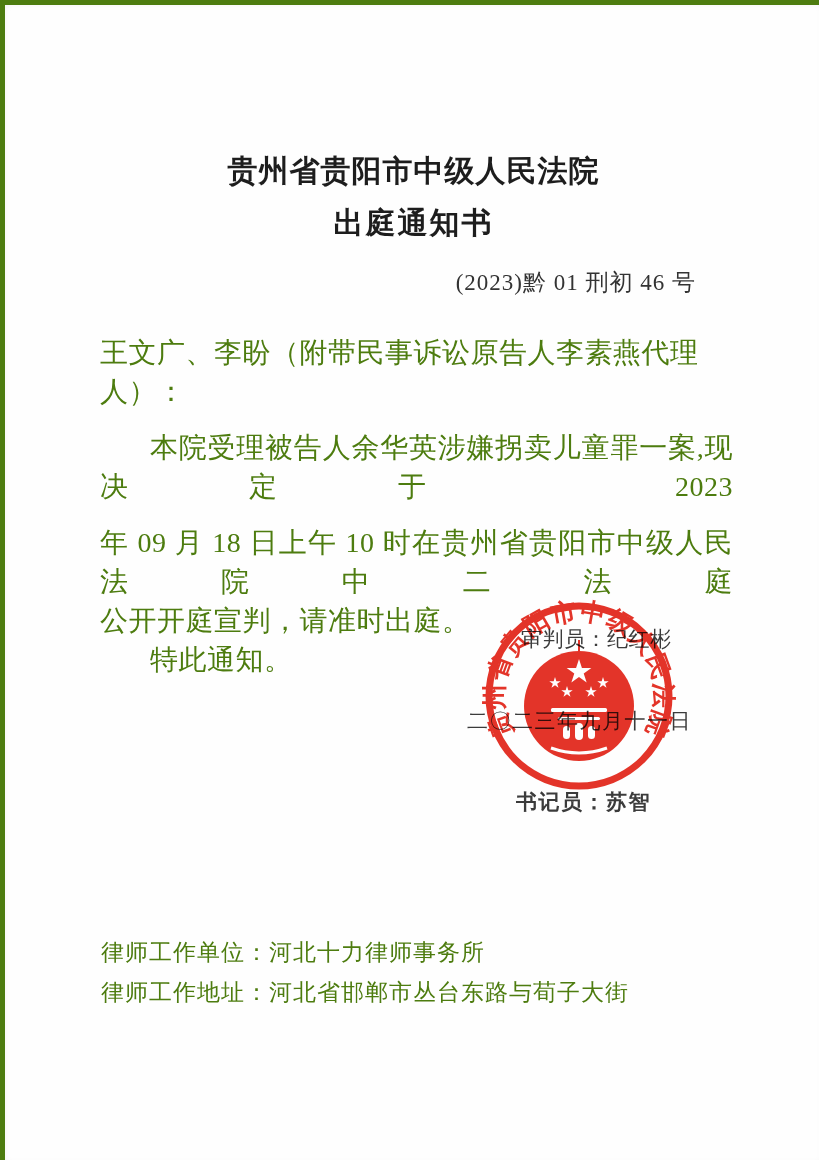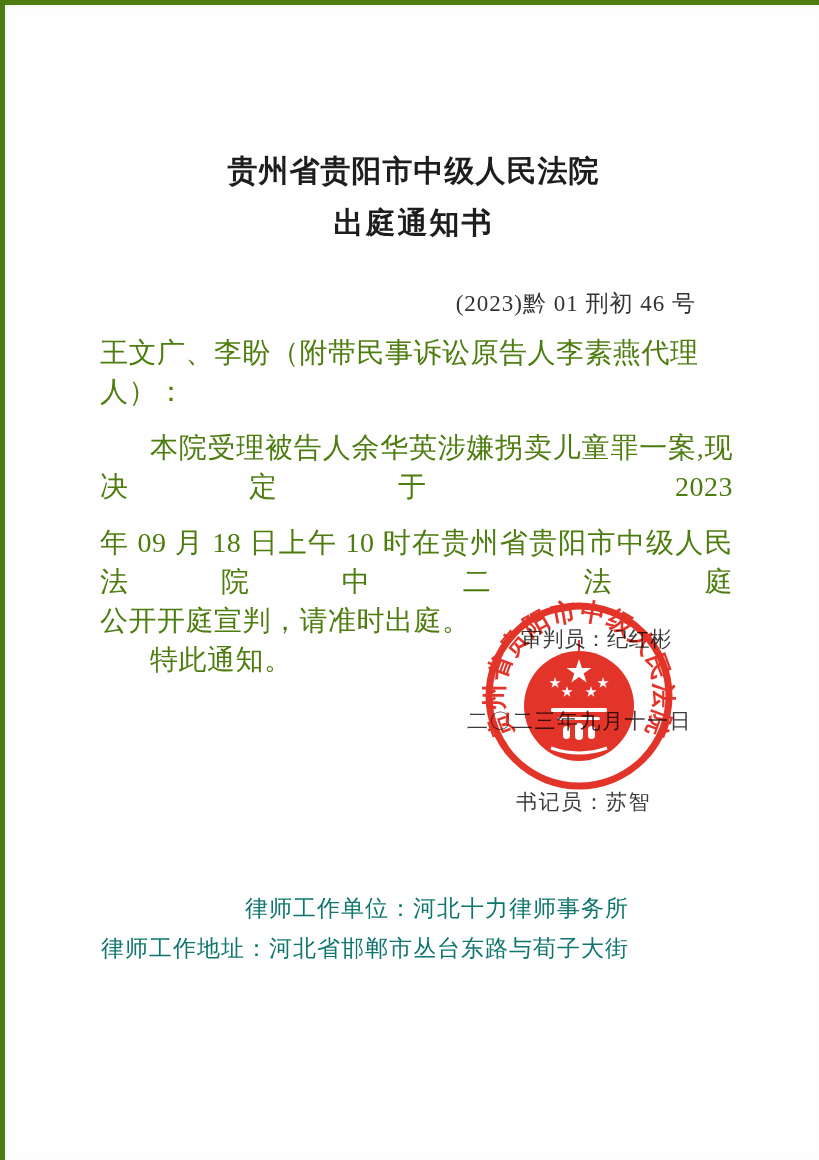--- a/index.html
+++ b/index.html
@@ -44,21 +44,20 @@
     letter-spacing: 2px;
     color: #1d1d1d;
   }
   .case-no {
     position: absolute;
     top: 262px;
     right: 126px;
     font-size: 23px;
     letter-spacing: 1px;
     color: #333333;
-    margin-top: 21px;
   }
   .body-block {
     position: absolute;
     top: 328px;
     left: 95px;
     width: 633px;
     font-size: 28px;
     line-height: 39px;
     letter-spacing: 0.5px;
     color: #4d7c0f;
@@ -66,40 +65,39 @@
   .body-line { min-height: 39px; }
   .indent { text-indent: 50px; }
   .just { text-align: justify; text-align-last: justify; margin-top: 17px; }
   .sig-line {
     position: absolute;
     white-space: nowrap;
     color: #3b3b3b;
   }
   .judge-line { left: 516px; top: 620px; font-size: 21px; letter-spacing: 0.5px; }
   .date-line  { left: 462px; top: 702px; font-size: 21px; letter-spacing: 1.5px; }
-  .clerk-line { left: 511px; top: 783px; font-size: 21px; letter-spacing: 1.5px; }
+  .clerk-line { left: 511px; top: 783px; font-size: 21px; letter-spacing: 1.5px; font-weight: bold; }
   .seal {
     position: absolute;
     left: 474px;
     top: 591px;
     width: 200px;
     height: 200px;
     mix-blend-mode: multiply;
     opacity: 0.95;
   }
   .footer-block {
     position: absolute;
     left: 96px;
-    top: 884px;
+    top: 928px;
     font-size: 23px;
     line-height: 40px;
     letter-spacing: 1px;
-    color: #0f766e;
+    color: #4d7c0f;
     white-space: nowrap;
-    text-align: right;
   }
 </style>
 </head>
 <body>
 
 <div class="page">
 
   <div class="title1">贵州省贵阳市中级人民法院</div>
 
   <div class="title2">出庭通知书</div>

